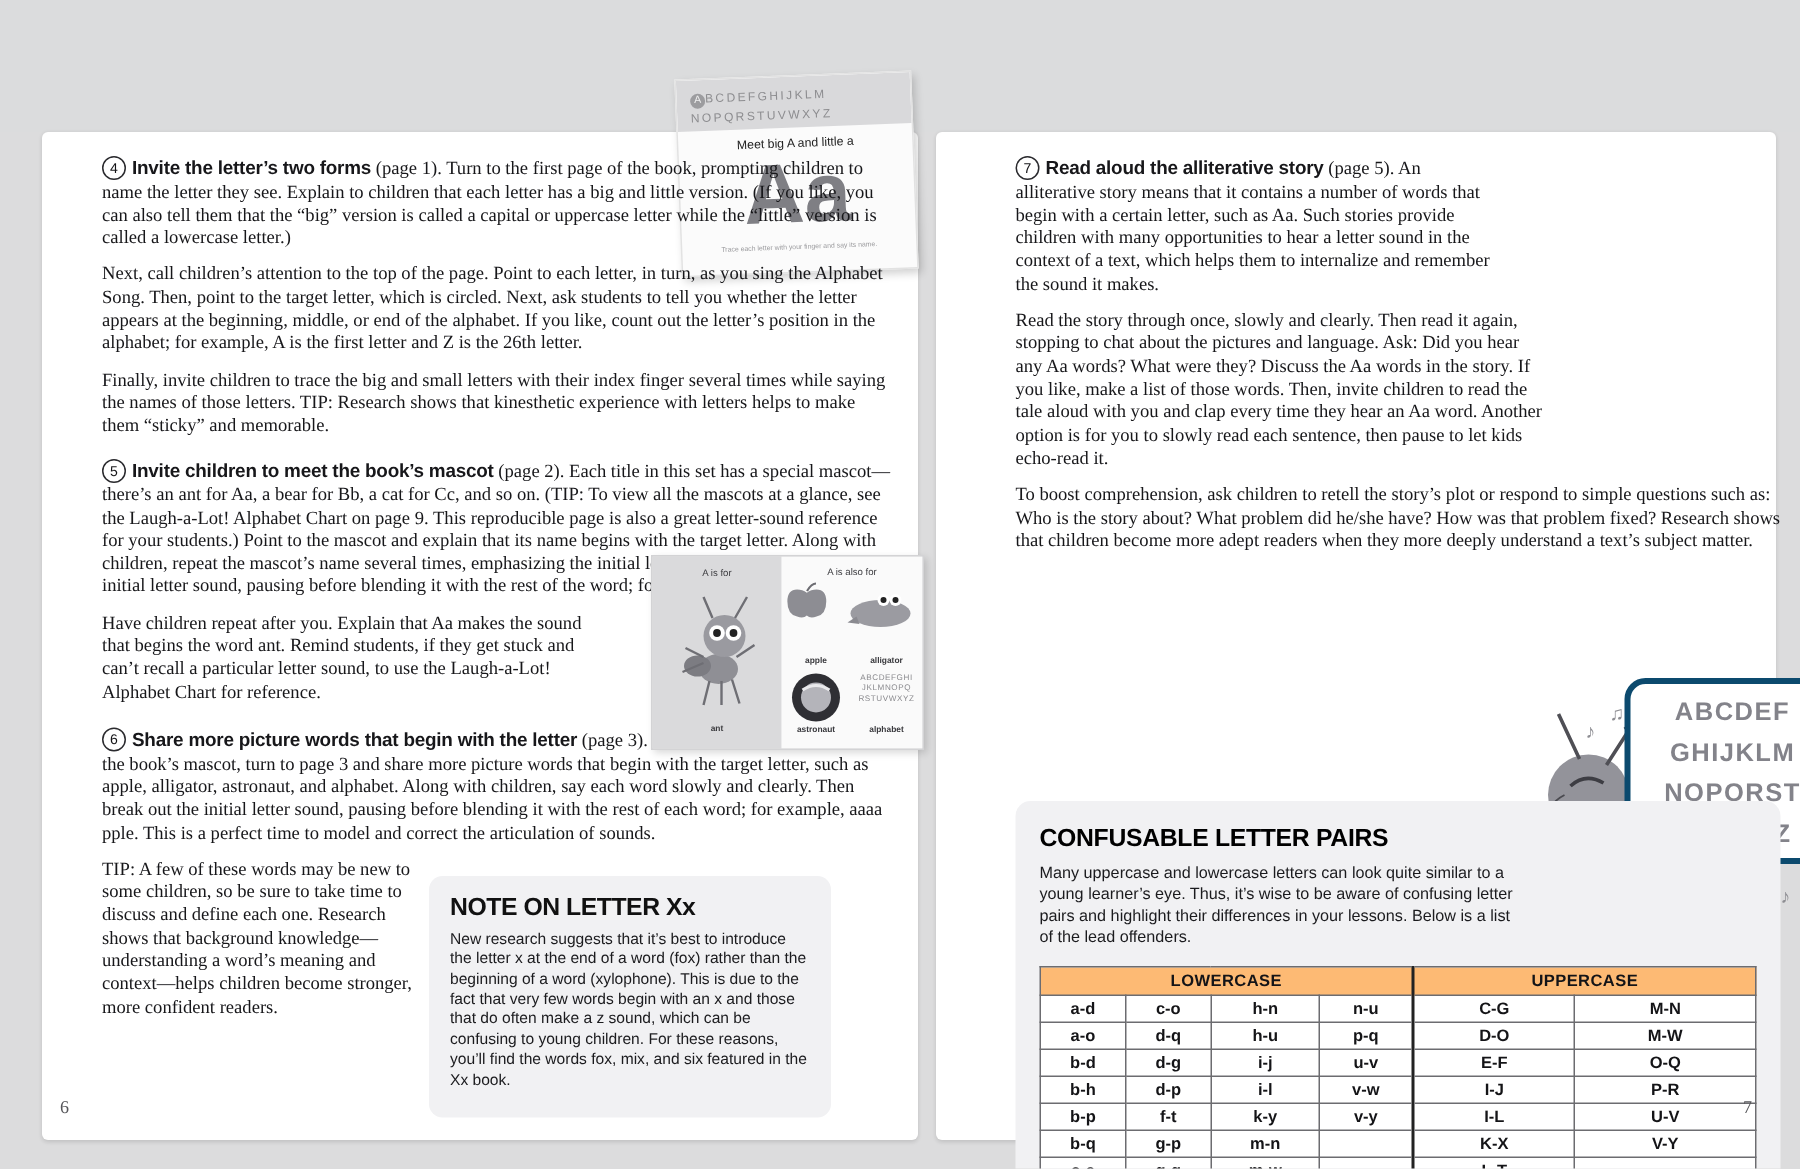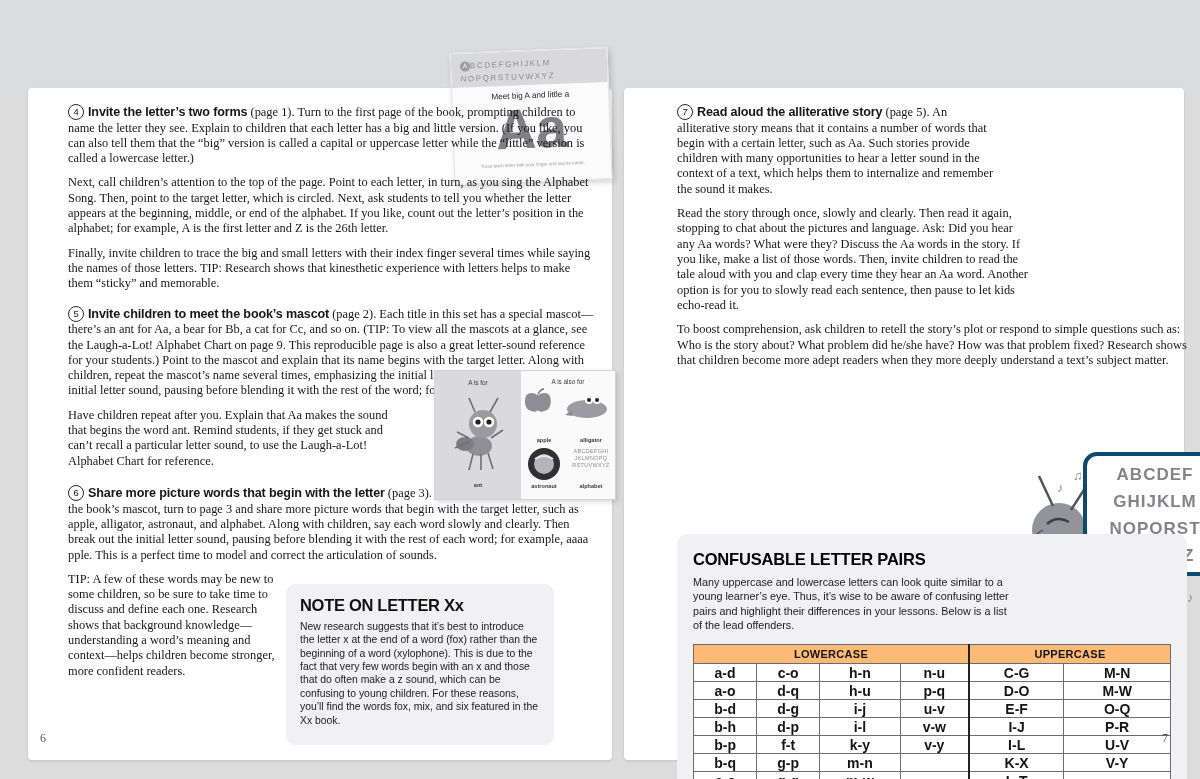--- a/index.html
+++ b/index.html
@@ -119,21 +119,21 @@
   .conf h3{
     margin:0 0 6px 0;font-family:Liberation Sans, sans-serif;
     font-weight:bold;font-size:16.5px;letter-spacing:-.2px;color:#000000;
   }
   .conf .lead{
     font-family:"Liberation Sans",sans-serif;font-size:10.8px;
     line-height:1.33;margin:0 0 12px 0;color:#1b1b1e;width:320px;
   }
   table.pairs{border-collapse:collapse;width:478px;font-family:"Liberation Sans",sans-serif;}
   table.pairs td,table.pairs th{
-    border:1px solid #6c6c70;text-align:center;font-size:14px;font-weight:bold;
+    border:1px solid #6c6c70;text-align:center;font-size:11px;font-weight:bold;
     height:17px;color:#141417;background:#fff;padding:0;
   }
   table.pairs th{background:#fdba74;font-size:11px;letter-spacing:.3px;height:18px;}
   .thickl{border-left:2.5px solid #222 !important;}
 
   
   .ant-wrap{position:absolute;left:320px;top:360px;width:230px;height:190px;}
   .bubble{
     position:absolute;left:86px;top:-10px;width:136px;height:116px;
     background:#fff;border:4px solid #0c4a6e;border-radius:14px;

